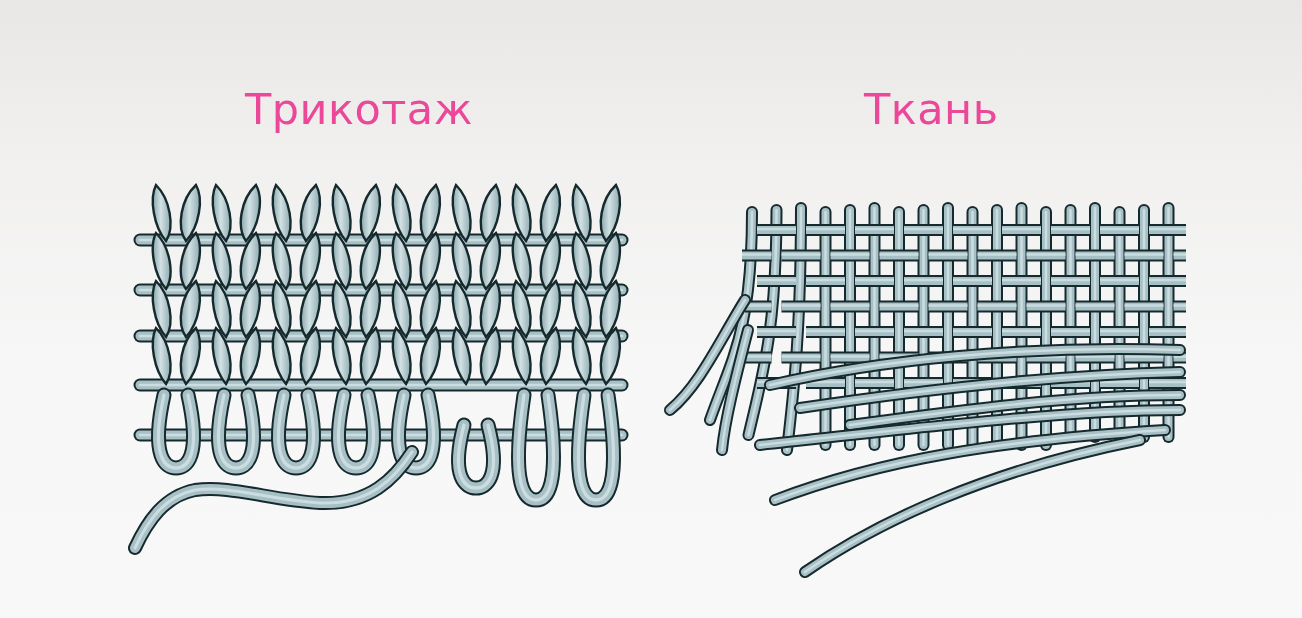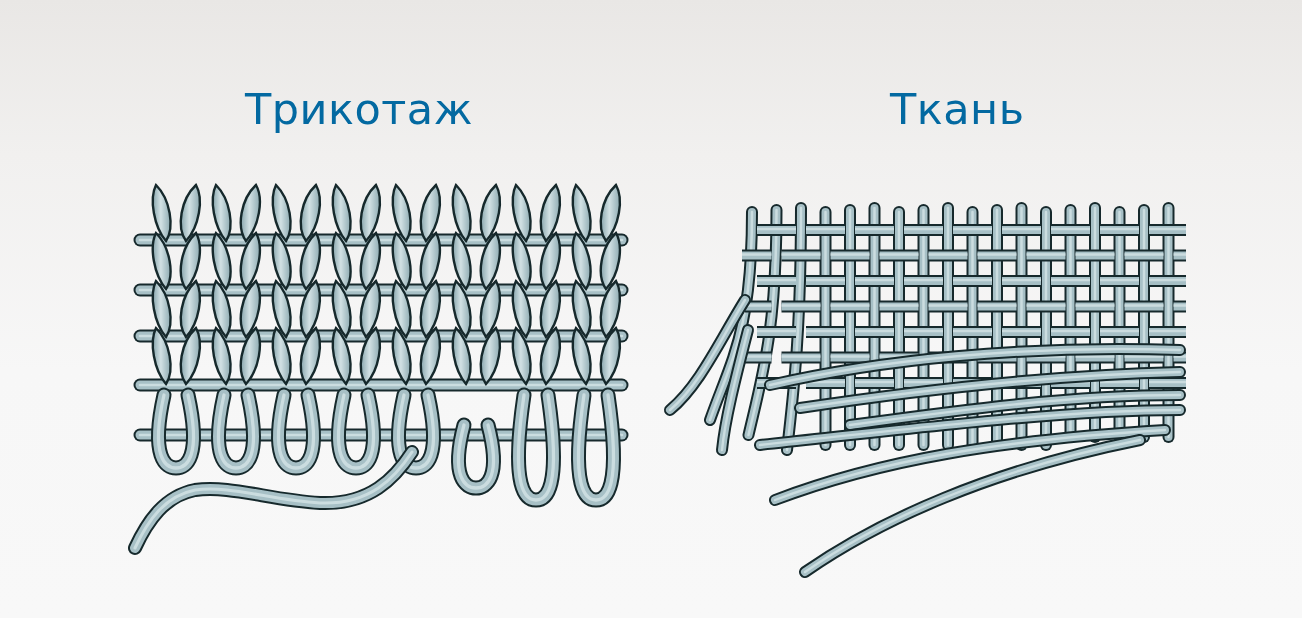--- a/index.html
+++ b/index.html
@@ -4,25 +4,25 @@
   <style>
     html, body { margin: 0; padding: 0; }
     body {
       width: 1302px; height: 618px; overflow: hidden;
       background: linear-gradient(180deg, #e9e7e5 0%, #f1f0ef 25%, #f7f7f7 60%, #f8f8f8 100%);
       font-family: "DejaVu Sans", sans-serif;
       position: relative;
     }
     .title {
       position: absolute; top: 84px;
-      font-size: 43px; color: #0369a1; letter-spacing: 0.5px;
+      font-size: 43px; color: #ec4899; letter-spacing: 0.5px;
       font-family: "DejaVu Sans", sans-serif;
     }
     #title-knit { left: 245px; }
-    #title-weave { left: 890px; }
+    #title-weave { left: 864px; }
     svg.panel { position: absolute; top: 0; left: 0; }
   </style>
 </head>
 <body>
 
 <div id="title-knit" class="title">Трикотаж</div>
 <div id="title-weave" class="title">Ткань</div>
 
 <svg class="panel" width="1302" height="618" viewBox="0 0 1302 618">
   <defs>

